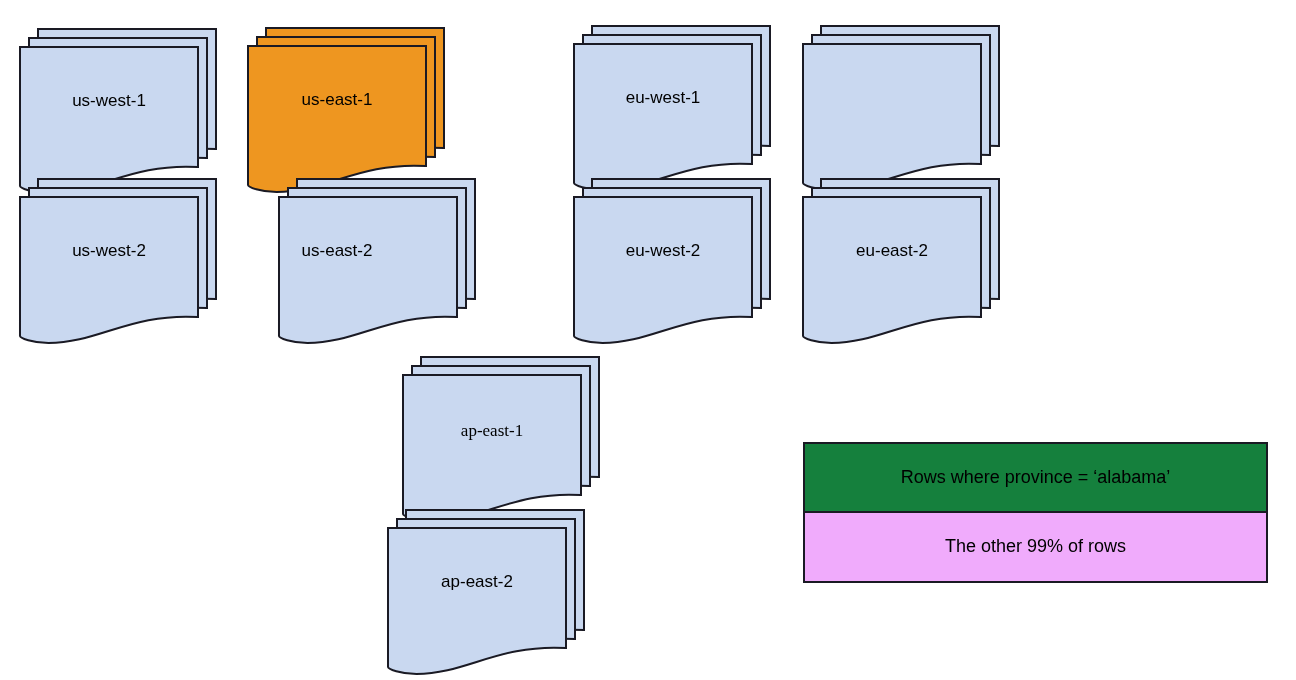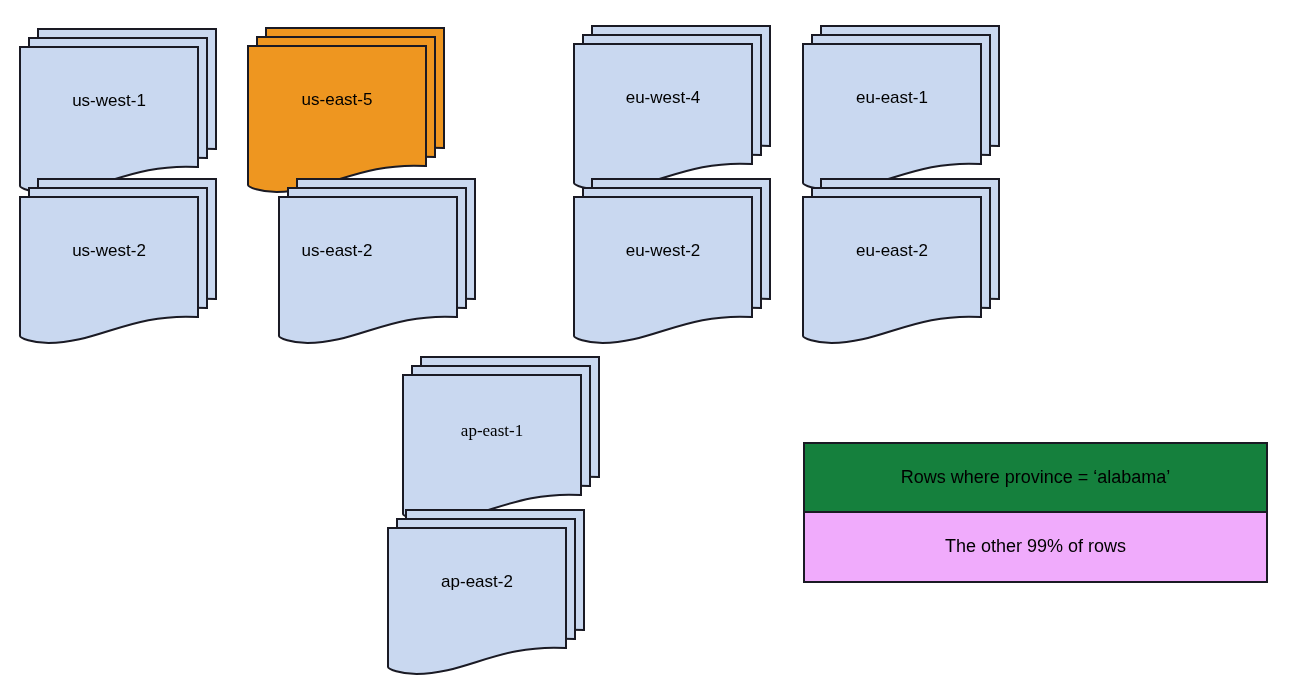--- a/index.html
+++ b/index.html
@@ -86,49 +86,48 @@
           <g transform="translate(18,-18)">
             <path d="M 0 0 L 178 0 L 178 120 C 110.36 116, 78.32000000000001 146, 28.48 146 C 12.46 146, 0 141, 0 139 Z" fill="#ee9620" stroke="#1a1a24" stroke-width="2" stroke-linejoin="miter"></path>
           </g>
           <g transform="translate(9,-9)">
             <path d="M 0 0 L 178 0 L 178 120 C 110.36 116, 78.32000000000001 146, 28.48 146 C 12.46 146, 0 141, 0 139 Z" fill="#ee9620" stroke="#1a1a24" stroke-width="2" stroke-linejoin="miter"></path>
           </g>
           <g transform="translate(0,0)">
             <path d="M 0 0 L 178 0 L 178 120 C 110.36 116, 78.32000000000001 146, 28.48 146 C 12.46 146, 0 141, 0 139 Z" fill="#ee9620" stroke="#1a1a24" stroke-width="2" stroke-linejoin="miter"></path>
           </g>
         </svg>
-        <div class="stack-label" style="top: 44px;">us-east-5</div>
+        <div class="stack-label" style="top: 44px;">us-east-1</div>
       </div>
       <div class="stack" style="left: 574px; top: 44px;">
         <svg width="200" height="172" viewBox="0 0 200 172">
           <g transform="translate(18,-18)">
             <path d="M 0 0 L 178 0 L 178 120 C 110.36 116, 78.32000000000001 146, 28.48 146 C 12.46 146, 0 141, 0 139 Z" fill="#c9d8f0" stroke="#1a1a24" stroke-width="2" stroke-linejoin="miter"></path>
           </g>
           <g transform="translate(9,-9)">
             <path d="M 0 0 L 178 0 L 178 120 C 110.36 116, 78.32000000000001 146, 28.48 146 C 12.46 146, 0 141, 0 139 Z" fill="#c9d8f0" stroke="#1a1a24" stroke-width="2" stroke-linejoin="miter"></path>
           </g>
           <g transform="translate(0,0)">
             <path d="M 0 0 L 178 0 L 178 120 C 110.36 116, 78.32000000000001 146, 28.48 146 C 12.46 146, 0 141, 0 139 Z" fill="#c9d8f0" stroke="#1a1a24" stroke-width="2" stroke-linejoin="miter"></path>
           </g>
         </svg>
-        <div class="stack-label" style="top: 44px;">eu-west-4</div>
+        <div class="stack-label" style="top: 44px;">eu-west-1</div>
       </div>
       <div class="stack" style="left: 803px; top: 44px;">
         <svg width="200" height="172" viewBox="0 0 200 172">
           <g transform="translate(18,-18)">
             <path d="M 0 0 L 178 0 L 178 120 C 110.36 116, 78.32000000000001 146, 28.48 146 C 12.46 146, 0 141, 0 139 Z" fill="#c9d8f0" stroke="#1a1a24" stroke-width="2" stroke-linejoin="miter"></path>
           </g>
           <g transform="translate(9,-9)">
             <path d="M 0 0 L 178 0 L 178 120 C 110.36 116, 78.32000000000001 146, 28.48 146 C 12.46 146, 0 141, 0 139 Z" fill="#c9d8f0" stroke="#1a1a24" stroke-width="2" stroke-linejoin="miter"></path>
           </g>
           <g transform="translate(0,0)">
             <path d="M 0 0 L 178 0 L 178 120 C 110.36 116, 78.32000000000001 146, 28.48 146 C 12.46 146, 0 141, 0 139 Z" fill="#c9d8f0" stroke="#1a1a24" stroke-width="2" stroke-linejoin="miter"></path>
           </g>
         </svg>
-        <div class="stack-label" style="top: 44px;">eu-east-1</div>
       </div>
       <div class="stack" style="left: 20px; top: 197px;">
         <svg width="200" height="172" viewBox="0 0 200 172">
           <g transform="translate(18,-18)">
             <path d="M 0 0 L 178 0 L 178 120 C 110.36 116, 78.32000000000001 146, 28.48 146 C 12.46 146, 0 141, 0 139 Z" fill="#c9d8f0" stroke="#1a1a24" stroke-width="2" stroke-linejoin="miter"></path>
           </g>
           <g transform="translate(9,-9)">
             <path d="M 0 0 L 178 0 L 178 120 C 110.36 116, 78.32000000000001 146, 28.48 146 C 12.46 146, 0 141, 0 139 Z" fill="#c9d8f0" stroke="#1a1a24" stroke-width="2" stroke-linejoin="miter"></path>
           </g>
           <g transform="translate(0,0)">

